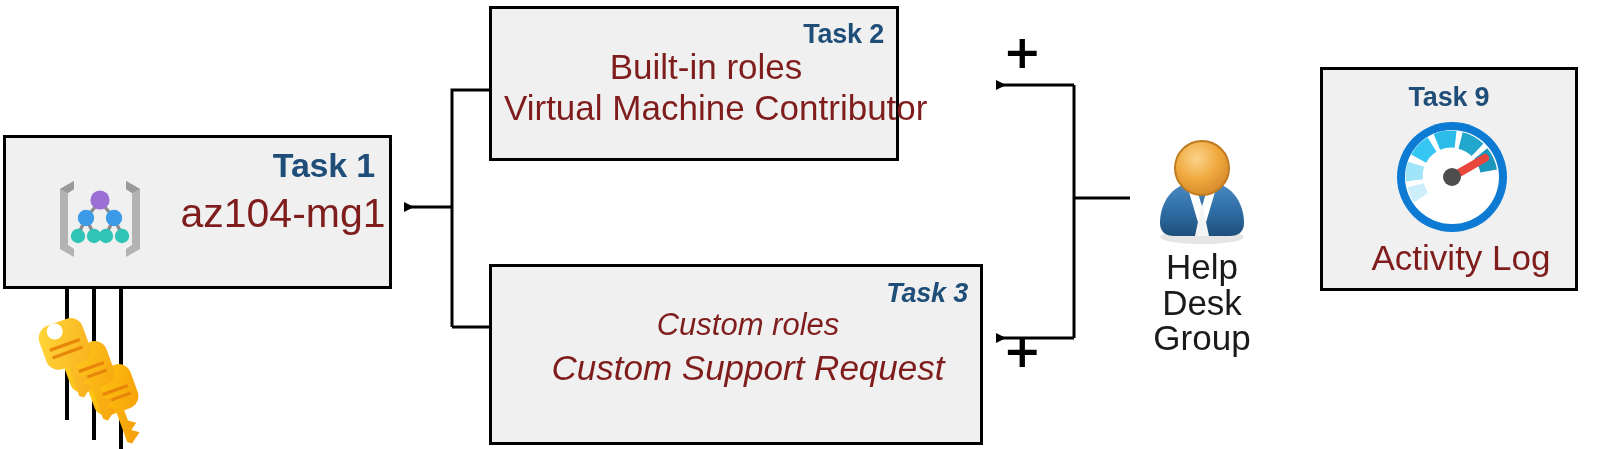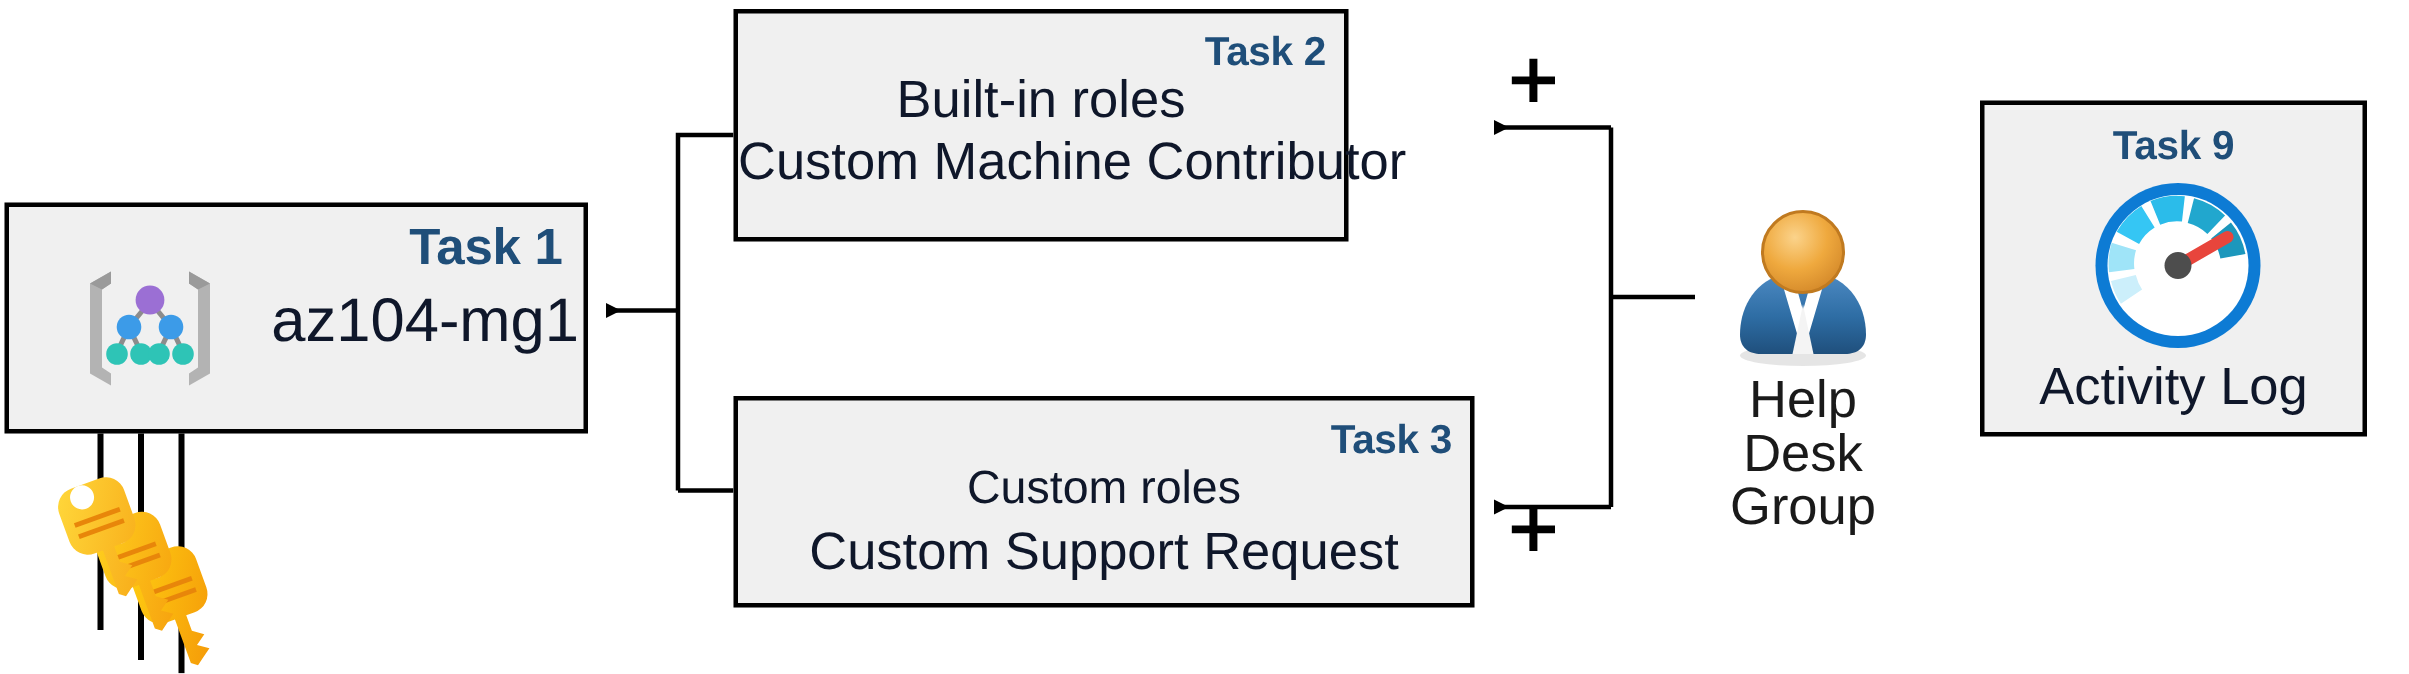--- a/index.html
+++ b/index.html
@@ -27,43 +27,44 @@
   }
   .task-tag {
     position: absolute;
     font-weight: bold;
     color: #1F4E79;
     letter-spacing: -0.2px;
     white-space: nowrap;
   }
   .box-text {
     position: absolute;
-    color: #0f172a;
+    color: #7f1d1d;
     white-space: nowrap;
     text-align: center;
     font-weight: 400;
+    padding-left: 12px;
   }
 
   
   #task1 { left: 3px; top: 135px; width: 389px; height: 154px; }
   #task1-tag { right: 14px; top: 8px; font-size: 34px; }
   #task1-label {
     left: 150px; top: 52px; width: 230px;
-    font-size: 41px; text-align: right;
+    font-size: 41px; text-align: center;
   }
   #mg-icon { position: absolute; left: 44px; top: 35px; width: 100px; height: 92px; }
 
   
   #task2 { left: 489px; top: 6px; width: 410px; height: 155px; }
   #task2-tag { right: 12px; top: 10px; font-size: 27px; }
   #task2-l1 { left: 0; top: 38px; width: 100%; font-size: 35px; }
   #task2-l2 { left: 0; top: 79px; width: 100%; font-size: 35px; }
 
   
-  #task3 { left: 489px; top: 264px; width: 494px; height: 141px; }
+  #task3 { left: 489px; top: 264px; width: 494px; height: 181px; font-style: italic; }
   #task3-tag { right: 12px; top: 11px; font-size: 27px; }
   #task3-l1 { left: 0; top: 40px; width: 100%; font-size: 31px; }
   #task3-l2 { left: 0; top: 81px; width: 100%; font-size: 35px; }
 
   
   #task4 { left: 1320px; top: 67px; width: 258px; height: 224px; }
   #task4-tag { left: 0; top: 12px; width: 100%; text-align: center; font-size: 27px; }
   #gauge-icon { position: absolute; left: 70px; top: 48px; width: 118px; height: 118px; }
   #task4-label {
     left: 0; top: 168px; width: 100%;
@@ -164,21 +165,21 @@
 
       <circle cx="50" cy="27" r="9.6" fill="#9B6FD4"></circle>
     </svg>
 
     <span class="box-text" id="task1-label">az104-mg1</span>
   </div>
 
   <div class="task-box" id="task2">
     <span class="task-tag" id="task2-tag">Task 2</span>
     <span class="box-text" id="task2-l1">Built-in roles</span>
-    <span class="box-text" id="task2-l2">Custom Machine Contributor</span>
+    <span class="box-text" id="task2-l2">Virtual Machine Contributor</span>
   </div>
 
   <div class="task-box" id="task3">
     <span class="task-tag" id="task3-tag">Task 3</span>
     <span class="box-text" id="task3-l1">Custom roles</span>
     <span class="box-text" id="task3-l2">Custom Support Request</span>
   </div>
 
   <span class="plus-sign" id="plus-top">+</span>
   <span class="plus-sign" id="plus-bottom">+</span>

